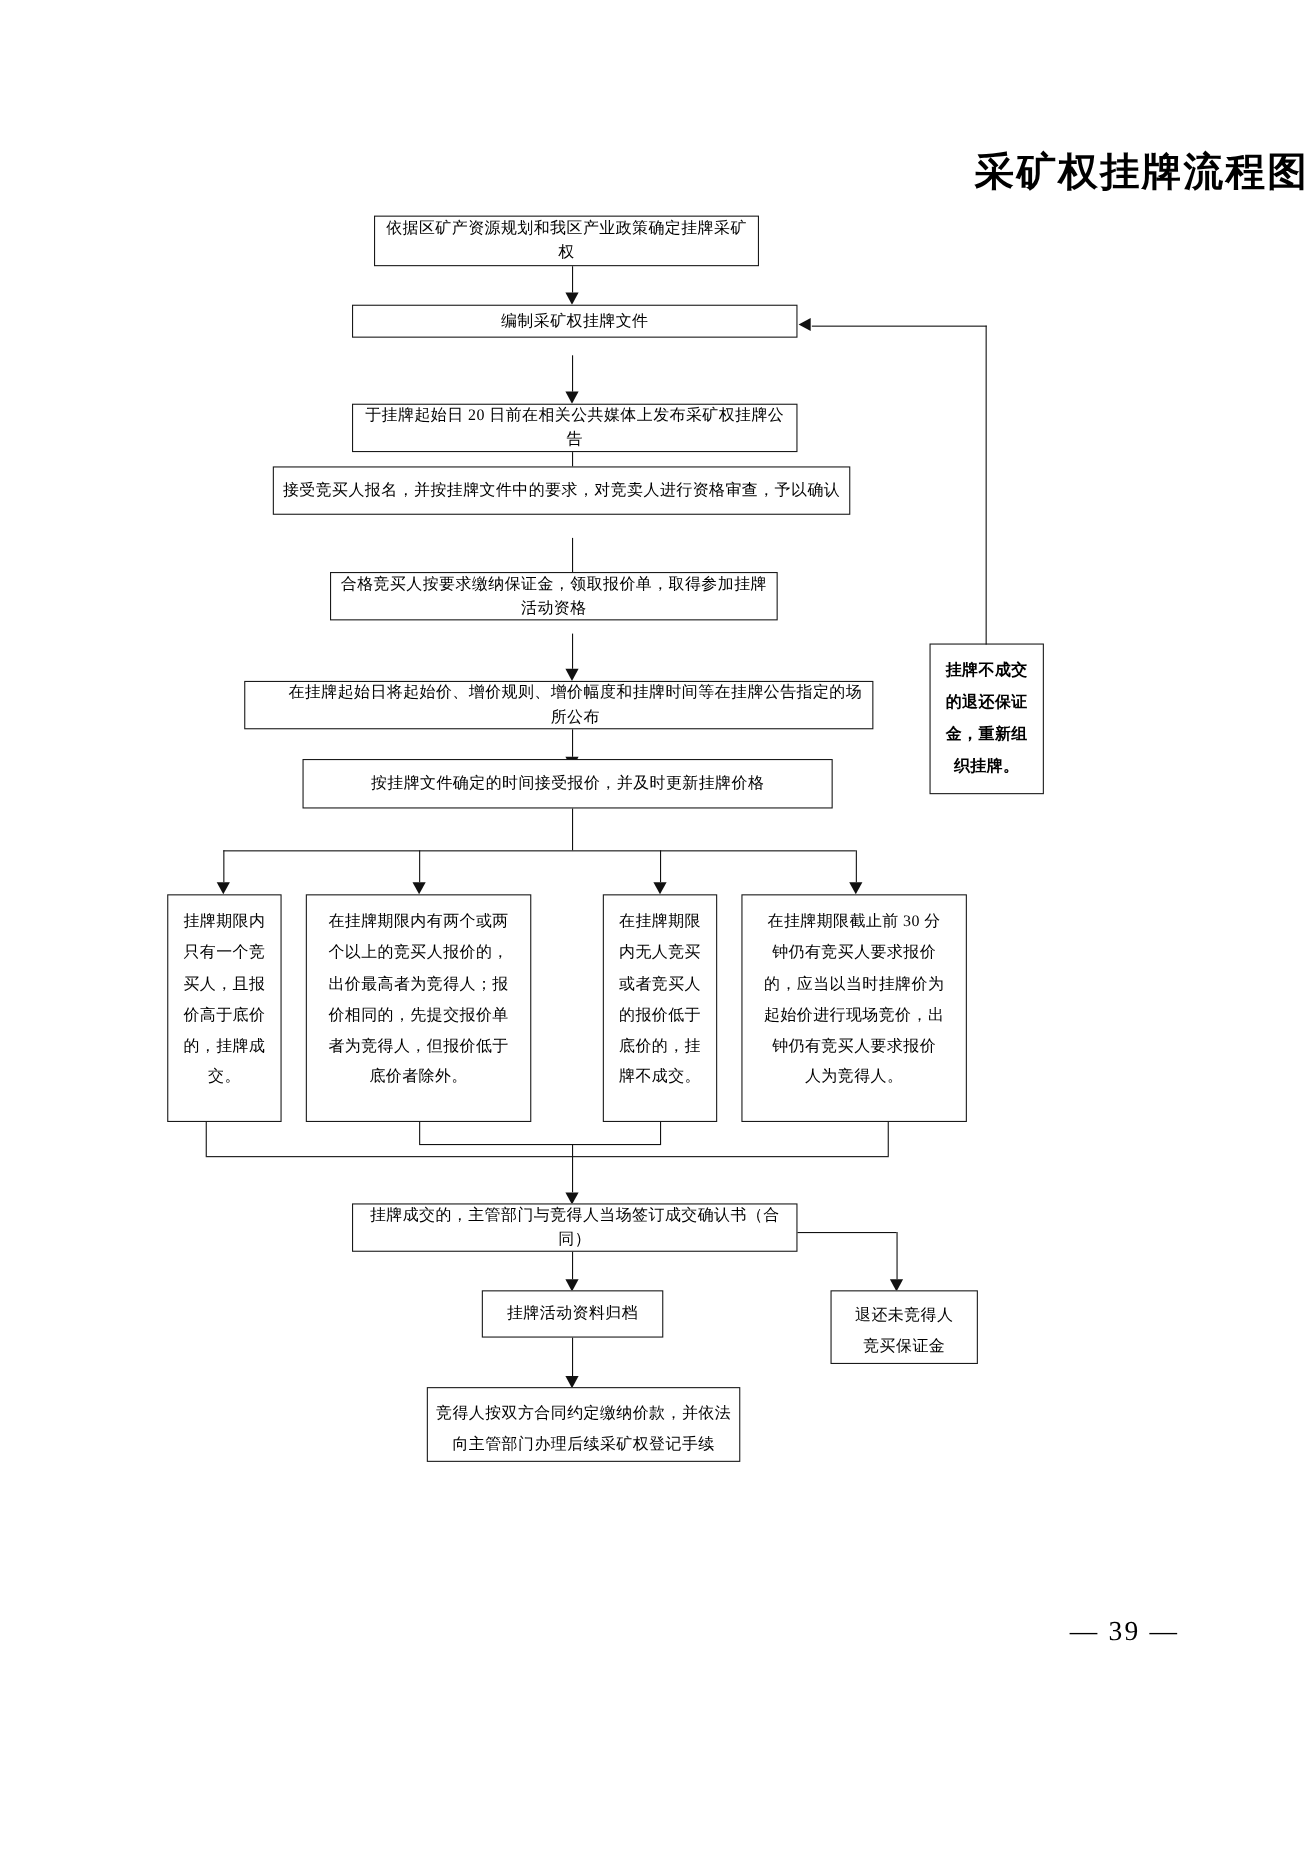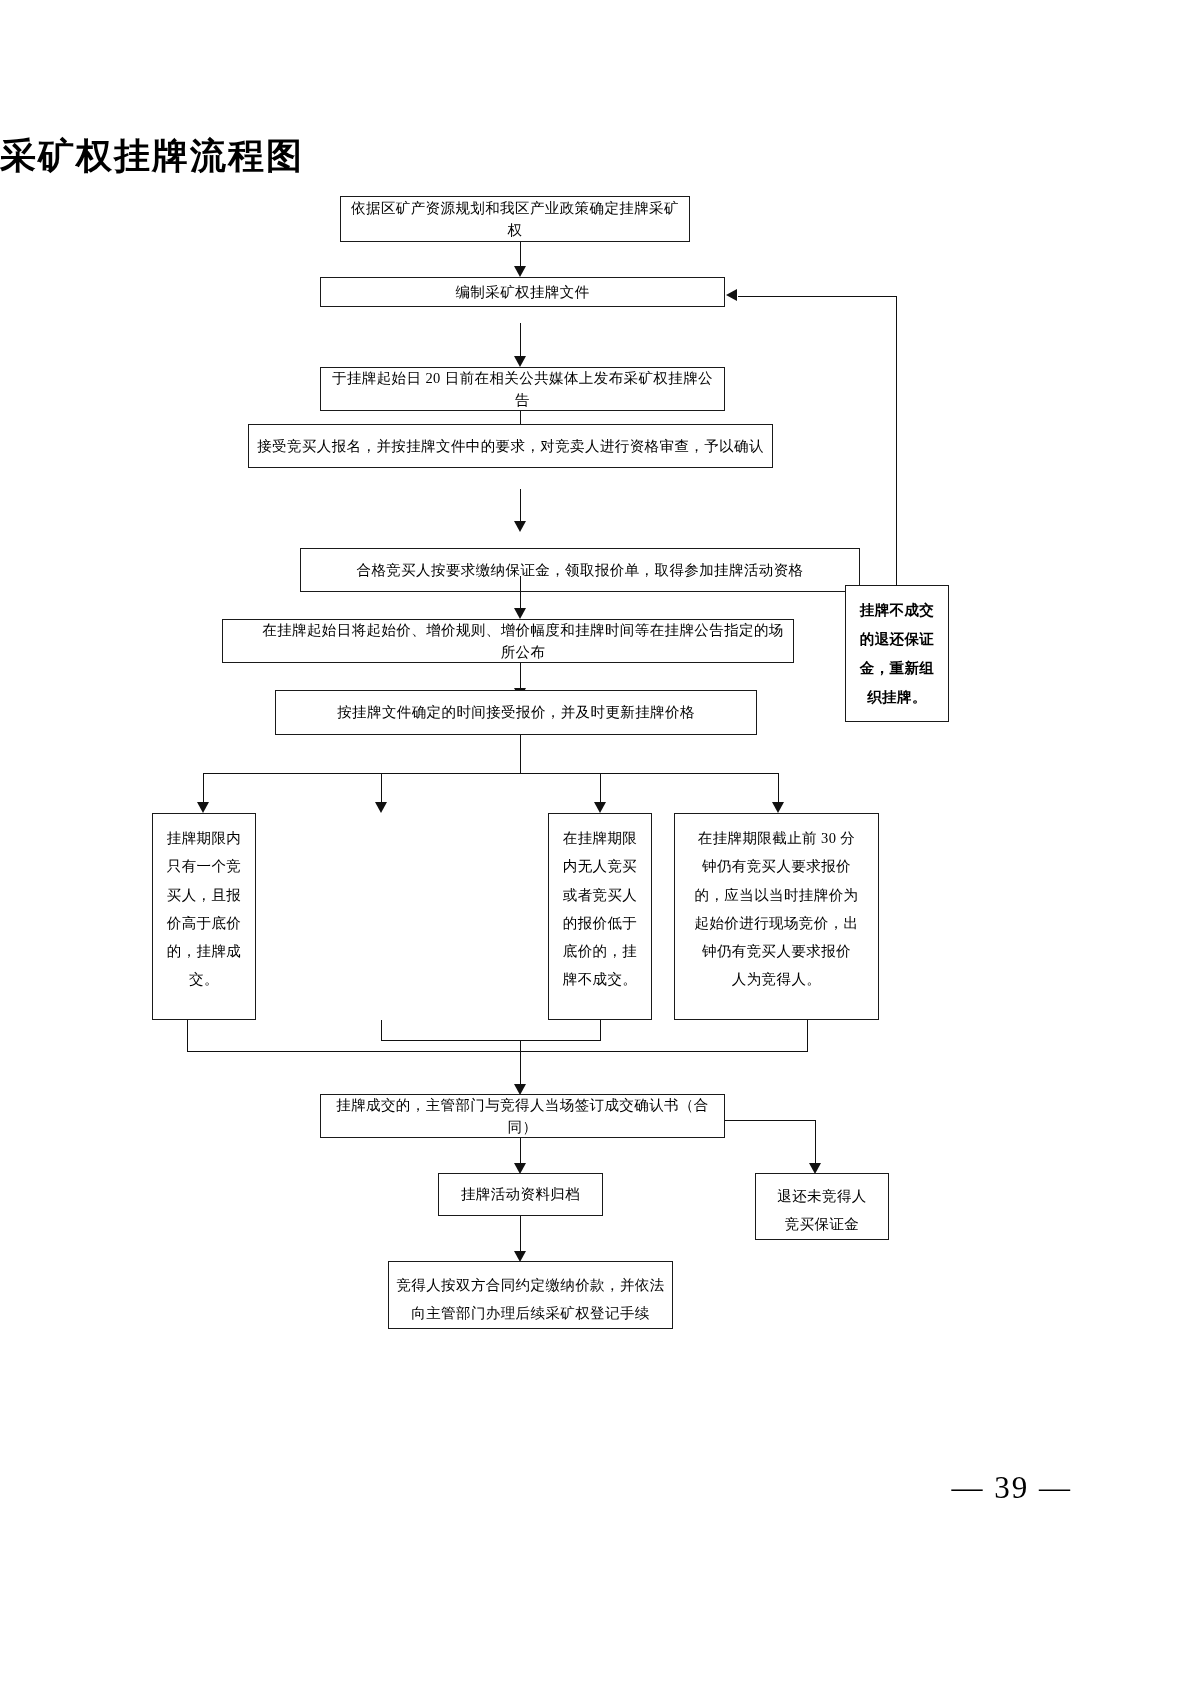--- a/index.html
+++ b/index.html
@@ -19,21 +19,21 @@
     position: absolute;
     left: 0; top: 0;
     width: 1190px;
     height: 1683px;
   }
   .title {
     position: absolute;
     left: 0;
     top: 132px;
     width: 1190px;
-    text-align: left;
+    text-align: right;
     font-size: 36px;
     font-weight: bold;
     letter-spacing: 2px;
     font-family: "Liberation Serif", "DejaVu Serif", serif;
   }
   .box {
     position: absolute;
     border: 1.6px solid #1a1a1a;
     background: #ffffff;
     box-sizing: border-box;
@@ -82,21 +82,21 @@
     position: absolute;
     width: 0; height: 0;
     border-top: 6.5px solid transparent;
     border-bottom: 6.5px solid transparent;
     border-right: 11px solid #111;
   }
   .pagenum {
     position: absolute;
     right: 118px;
     top: 1470px;
-    font-size: 31px;
+    font-size: 25px;
     letter-spacing: 2px;
     font-family: "Liberation Serif", "DejaVu Serif", serif;
   }
 </style>
 </head>
 <body>
 
 <div id="page">
 
   <div class="title">采矿权挂牌流程图</div>
@@ -118,21 +118,21 @@
   </div>
   <div class="vline" style="left:520px; top:411px; height:23px;"></div>
   <div class="arrow-down" style="left:514px; top:434px;"></div>
 
   <div class="box" style="left:248px; top:424px; width:525px; height:44px;align-items:center;">
     <span>接受竞买人报名，并按挂牌文件中的要求，对竞卖人进行资格审查，予以确认</span>
   </div>
   <div class="vline" style="left:520px; top:489px; height:32px;"></div>
   <div class="arrow-down" style="left:514px; top:521px;"></div>
 
-  <div class="box" style="left:300px; top:548px; width:560px; height:44px;">
+  <div class="box" style="left:300px; top:520px; width:407px; height:44px;">
     <span>合格竞买人按要求缴纳保证金，领取报价单，取得参加挂牌活动资格</span>
   </div>
   <div class="vline" style="left:520px; top:576px; height:32px;"></div>
   <div class="arrow-down" style="left:514px; top:608px;"></div>
 
   <div class="box" style="left:222px; top:619px; width:572px; height:44px;padding-left:36px;">
     <span>在挂牌起始日将起始价、增价规则、增价幅度和挂牌时间等在挂牌公告指定的场所公布</span>
   </div>
   <div class="vline" style="left:520px; top:663px; height:25px;"></div>
   <div class="arrow-down" style="left:514px; top:688px;"></div>
@@ -169,20 +169,28 @@
 
   <div class="box multi" style="left:152px; top:813px; width:104px; height:207px;">
     <span class="ln">挂牌期限内</span>
     <span class="ln">只有一个竞</span>
     <span class="ln">买人，且报</span>
     <span class="ln">价高于底价</span>
     <span class="ln">的，挂牌成</span>
     <span class="ln">交。</span>
   </div>
 
+  <div class="box multi" style="left:278px; top:813px; width:205px; height:207px;">
+    <span class="ln">在挂牌期限内有两个或两</span>
+    <span class="ln">个以上的竞买人报价的，</span>
+    <span class="ln">出价最高者为竞得人；报</span>
+    <span class="ln">价相同的，先提交报价单</span>
+    <span class="ln">者为竞得人，但报价低于</span>
+    <span class="ln">底价者除外。</span>
+  </div>
 
   <div class="box multi" style="left:548px; top:813px; width:104px; height:207px;">
     <span class="ln">在挂牌期限</span>
     <span class="ln">内无人竞买</span>
     <span class="ln">或者竞买人</span>
     <span class="ln">的报价低于</span>
     <span class="ln">底价的，挂</span>
     <span class="ln">牌不成交。</span>
   </div>
 

